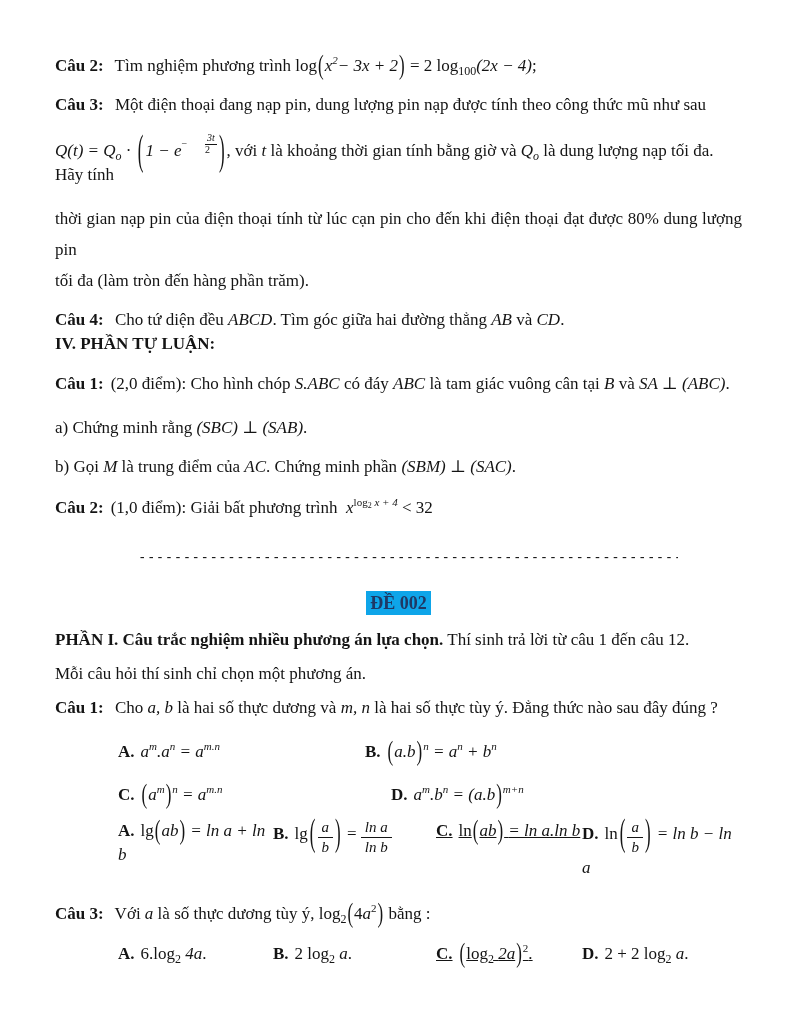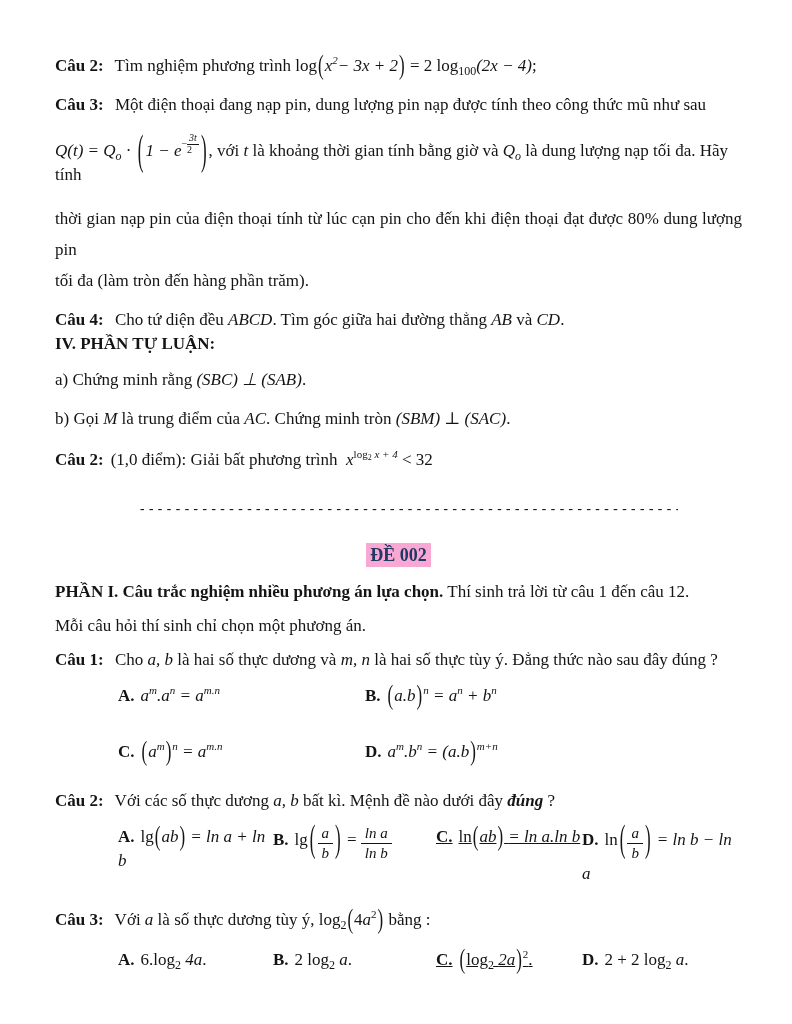--- a/index.html
+++ b/index.html
@@ -24,34 +24,34 @@
   
   .bp   { display:inline-block; transform: scaleY(1.55); transform-origin: center; font-weight: 300; padding: 0 1px; }
   .bp-xl{ display:inline-block; transform: scaleY(2.5);  transform-origin: center; font-weight: 300; padding: 0 2px; }
   .bp-f { display:inline-block; transform: scaleY(2.2);  transform-origin: center; font-weight: 300; padding: 0 2px; }
   
   .frac { display:inline-block; vertical-align: -13px; text-align:center; line-height: 1.15; font-size: 15px; }
   .frac .num { display:block; border-bottom: 1.2px solid #141414; padding: 0 4px 1px; }
   .frac .den { display:block; padding-top: 1px; }
   
   .supfrac { display:inline-block; vertical-align: 9px; font-size: 10px; line-height: 1; }
-  .supfrac .tf { display:inline-block; text-align:left; vertical-align: -6px; }
+  .supfrac .tf { display:inline-block; text-align:left; vertical-align: -6px; margin-left: 18px; }
   .supfrac .tf .num { display:block; border-bottom: 1px solid #141414; padding: 0 2px 0.5px; }
   .supfrac .tf .den { display:block; }  .mt10{margin-top:10px;} .mt12{margin-top:12px;}
-  .mt14{margin-top:12px;font-family:Liberation Serif, serif;} .mt15{margin-top:15px;} .mt16{margin-top:16px;}
-  .mt17{margin-top:17px;} .mt19{margin-top:32px;}
+  .mt14{margin-top:20px;} .mt15{margin-top:15px;} .mt16{margin-top:16px;}
+  .mt17{margin-top:17px;} .mt19{margin-top:19px;gap:26px;}
   .mt25{margin-top:25px;} .mt27{margin-top:27px;}
   .two-line { line-height: 31px; }
   .jline { text-align: justify; text-align-last: justify; }
   
   .divider { margin: 25px 0 0 83px; width: 540px; overflow: hidden; white-space: nowrap;
              font-family: "DejaVu Sans Mono", monospace; font-size: 14px; letter-spacing: 0.5px; color:#1c1c1c; }
   
   .de-line { text-align: center; margin-top: 22px; }
-  .de-badge { display: inline-block; background: #f9a8d4; color: #1f3864; font-weight: 700; font-size: 18px; padding: 0 4px; }
+  .de-badge { display: inline-block; background: #0ea5e9; color: #1f3864; font-weight: 700; font-size: 18px; padding: 0 4px; }
   
   .row { display: flex; margin-left: 63px; }
   .row2 .col { width: 247px; }
   .row4 .c1 { width: 155px; }
   .row4 .c2 { width: 163px; }
   .row4 .c3 { width: 146px; text-decoration: underline; }
   .row4 .c4 { flex: 1; }
   .tag { font-weight: 700; margin-right: 6px; }
   .mc-row-tall { height: 56px; display:flex; }
 </style>
@@ -95,29 +95,40 @@
     <p class="mt12">
       <span class="qlabel">Câu 4:</span>
       <span>Cho tứ diện đều</span>
       <span class="i">ABCD</span><span>. Tìm góc giữa hai đường thẳng</span>
       <span class="i">AB</span>
       <span>và</span>
       <span class="i">CD</span><span>.</span>
     </p>
     <p class="b">IV. PHẦN TỰ LUẬN:</p>
 
+    <p class="mt16">
+      <span class="qlabel">Câu 1:</span><span>(2,0 điểm):</span>
+      <span>Cho hình chóp</span>
+      <span class="i">S.ABC</span>
+      <span>có đáy</span>
+      <span class="i">ABC</span>
+      <span>là tam giác vuông cân tại</span>
+      <span class="i">B</span>
+      <span>và</span>
+      <span class="i">SA ⊥ (ABC)</span><span>.</span>
+    </p>
     <p class="mt14">
       <span>a) Chứng minh rằng</span>
       <span class="i">(SBC) ⊥ (SAB)</span><span>.</span>
     </p>
     <p class="mt15">
       <span>b) Gọi</span>
       <span class="i">M</span>
       <span>là trung điểm của</span>
-      <span class="i">AC</span><span>. Chứng minh tròn</span>
+      <span class="i">AC</span><span>. Chứng minh phần</span>
       <span class="i">(SBM) ⊥ (SAC)</span><span>.</span>
     </p>
 
     <p class="mt17">
       <span class="qlabel">Câu 2:</span><span>(1,0 điểm):</span>
       <span>Giải bất phương trình</span>&nbsp;
       <span><span class="i">x</span><sup><span>log</span><sub style="font-size:8px; vertical-align:-2px;">2</sub>&nbsp;<span class="i">x + 4</span></sup>
       <span>&lt; 32</span></span>
     </p>
 
@@ -156,28 +167,20 @@
       <span class="col">
         <span class="tag">C.</span><span class="bp">(</span><span class="i">a</span><sup class="i">m</sup><span class="bp">)</span><sup class="i">n</sup>
         <span class="i">= a</span><sup class="i">m.n</sup>
       </span>
       <span class="col">
         <span class="tag">D.</span><span class="i">a</span><sup class="i">m</sup><span class="i">.b</span><sup class="i">n</sup>
         <span class="i">= (</span><span class="i">a.b</span><span class="bp">)</span><sup class="i">m+n</sup>
       </span>
     </div>
 
-    <p class="mt25">
-      <span class="qlabel">Câu 2:</span>
-      <span>Với các số thực dương</span>
-      <span class="i">a, b</span>
-      <span>bất kì. Mệnh đề nào dưới đây</span>
-      <span class="bi">đúng</span>
-      <span>?</span>
-    </p>
     <div class="row row4 mt12 mc-row-tall">
       <span class="c1">
         <span class="tag">A.</span><span>lg</span><span class="bp">(</span><span class="i">ab</span><span class="bp">)</span>
         <span class="i">= ln a + ln b</span>
       </span>
       <span class="c2">
         <span class="tag">B.</span><span>lg</span><span class="bp-f">(</span><span class="frac i"><span class="num">a</span><span class="den">b</span></span><span class="bp-f">)</span>
         <span>=</span>
         <span class="frac"><span class="num i">ln a</span><span class="den i">ln b</span></span>
       </span>

